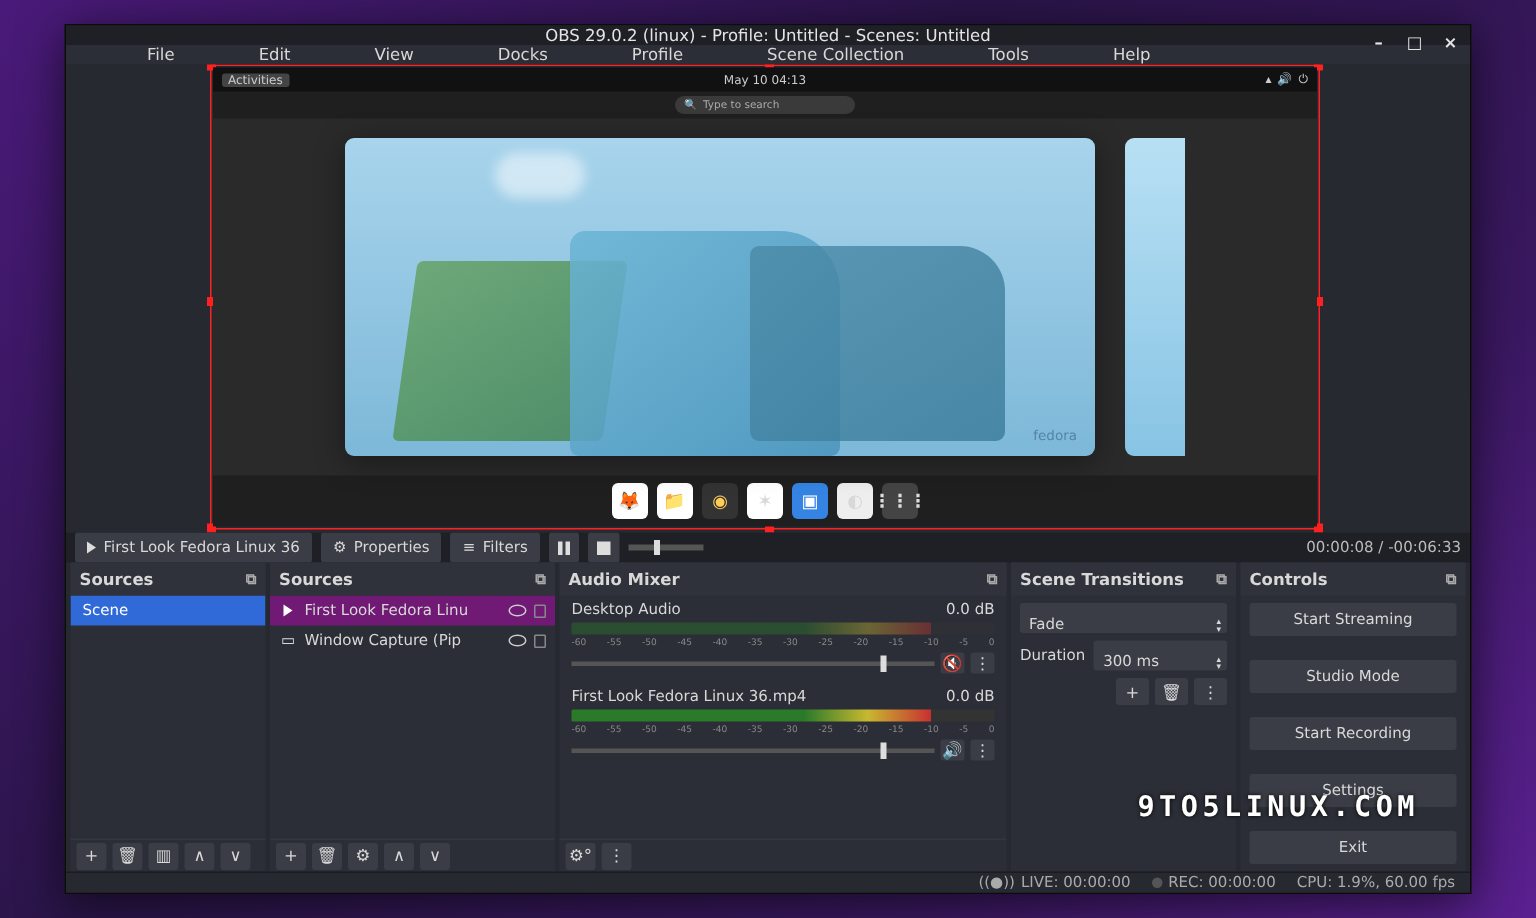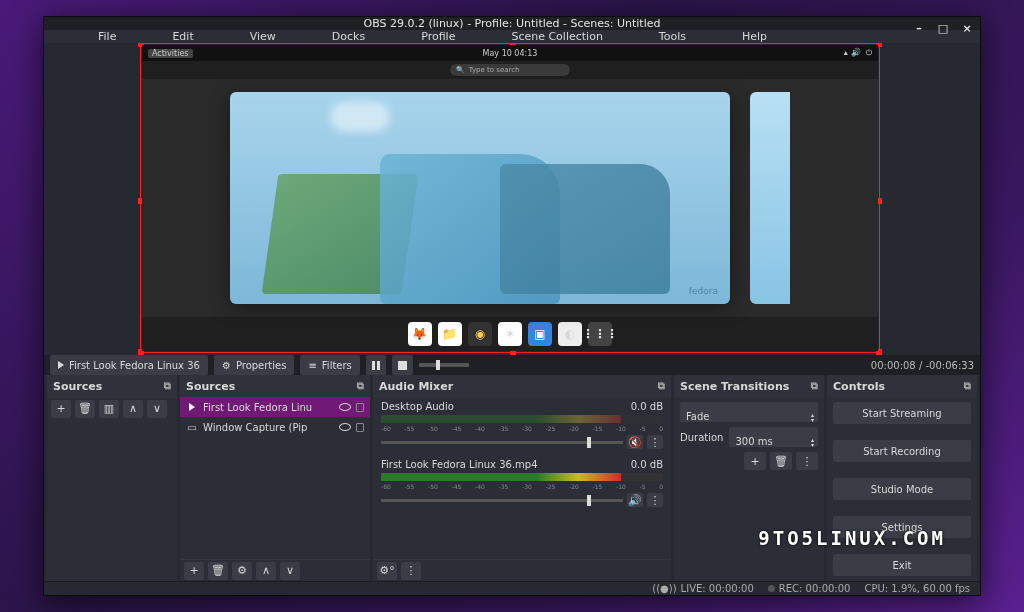--- a/index.html
+++ b/index.html
@@ -203,20 +203,23 @@
     </div>
   </div>
 
   <div class="panels">
 
     <div class="panel p-scenes">
       <div class="panel-head">
         <span>Sources</span>
         <span class="pop">⧉</span>
       </div>
+      <div class="panel-body">
+        <div class="scene-item sel">Scene</div>
+      </div>
       <div class="panel-foot">
         <div class="ftbtn">+</div>
         <div class="ftbtn">🗑</div>
         <div class="ftbtn">▥</div>
         <div class="ftbtn">∧</div>
         <div class="ftbtn">∨</div>
       </div>
     </div>
 
     <div class="panel p-sources">
@@ -351,22 +354,22 @@
       </div>
     </div>
 
     <div class="panel p-ctrl">
       <div class="panel-head">
         <span>Controls</span>
         <span class="pop">⧉</span>
       </div>
       <div class="panel-body ctrl-body">
         <div class="ctrl-btn">Start Streaming</div>
+        <div class="ctrl-btn">Studio Mode</div>
         <div class="ctrl-btn">Start Recording</div>
-        <div class="ctrl-btn">Studio Mode</div>
         <div class="ctrl-btn">Settings</div>
         <div class="ctrl-btn">Exit</div>
       </div>
     </div>
 
   </div>
 
   <div class="statusbar">
     <span class="sg">
       <span>((●))</span>

